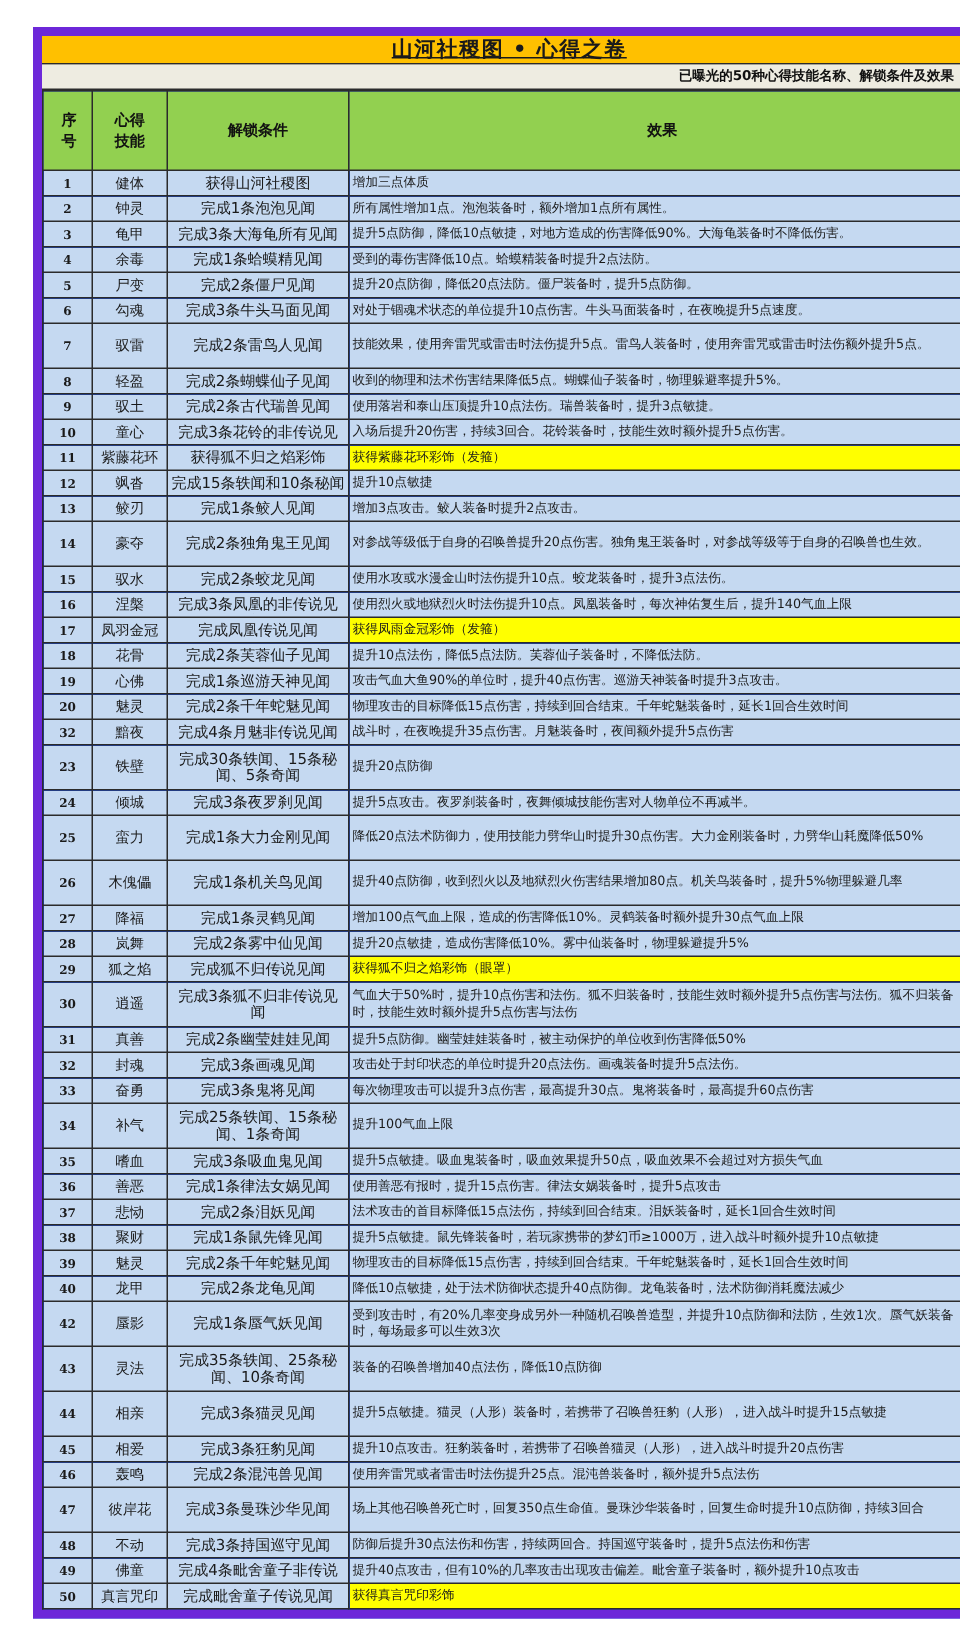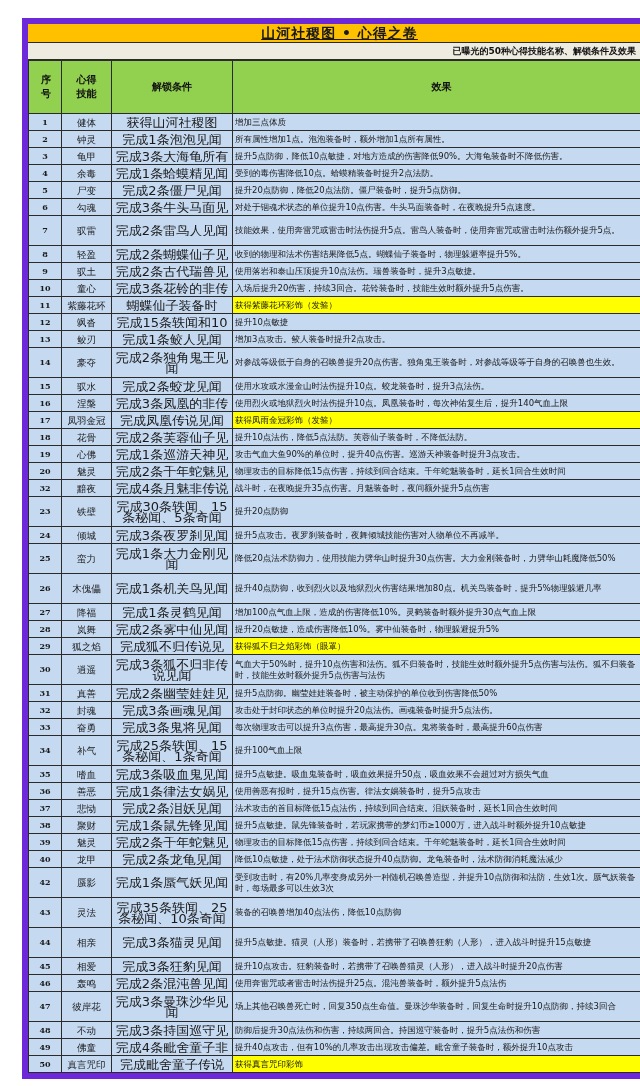--- a/index.html
+++ b/index.html
@@ -16,21 +16,21 @@
   table { border-collapse: collapse; width: 100%; table-layout: fixed; }
   col.c-no { width: 33px; } col.c-skill { width: 50px; } col.c-cond { width: 121px; } col.c-eff { width: auto; }
   th { background: #92d050; height: 17px; font-size: 10px; font-weight: bold; color: #111;
        border: 1px solid #2b2b2b; padding: 12px; text-align: center; }
   td { background: #c5d9f1; border: 1px solid #2b2b2b; font-size: 9px; color: #1a1a1a;
        padding: 0 2px; height: 16px; line-height: 11px; overflow: hidden; }
   tr.dbl td { height: 29px; }
   td.no { text-align: center; font-family: "DejaVu Serif", "Liberation Serif", serif;
           font-weight: bold; font-size: 8px; }
   td.skill { text-align: center; font-size: 9.5px; }
-  td.cond { text-align: center; font-size: 13px; white-space: normal; }
+  td.cond { text-align: center; font-size: 10px; white-space: normal; }
   td.eff { text-align: left; font-size: 8.5px; }
   td.eff.hl { background: #ffff00; }
   .clip { display: block; max-height: 11px; overflow: hidden; }
   tr.dbl .clip { max-height: 24px; }
 </style>
 </head>
 <body>
 
 <div class="sheet">
   <div class="title">山河社稷图 • 心得之卷</div>
@@ -192,21 +192,21 @@
           </td>
         </tr>
         <tr>
           <td class="no">
             <span class="clip">11</span>
           </td>
           <td class="skill">
             <span class="clip">紫藤花环</span>
           </td>
           <td class="cond">
-            <span class="clip">蝴蝶仙子装备时</span>
+            <span class="clip">获得狐不归之焰彩饰</span>
           </td>
           <td class="eff hl">
             <span class="clip">获得紫藤花环彩饰（发箍）</span>
           </td>
         </tr>
         <tr>
           <td class="no">
             <span class="clip">12</span>
           </td>
           <td class="skill">

